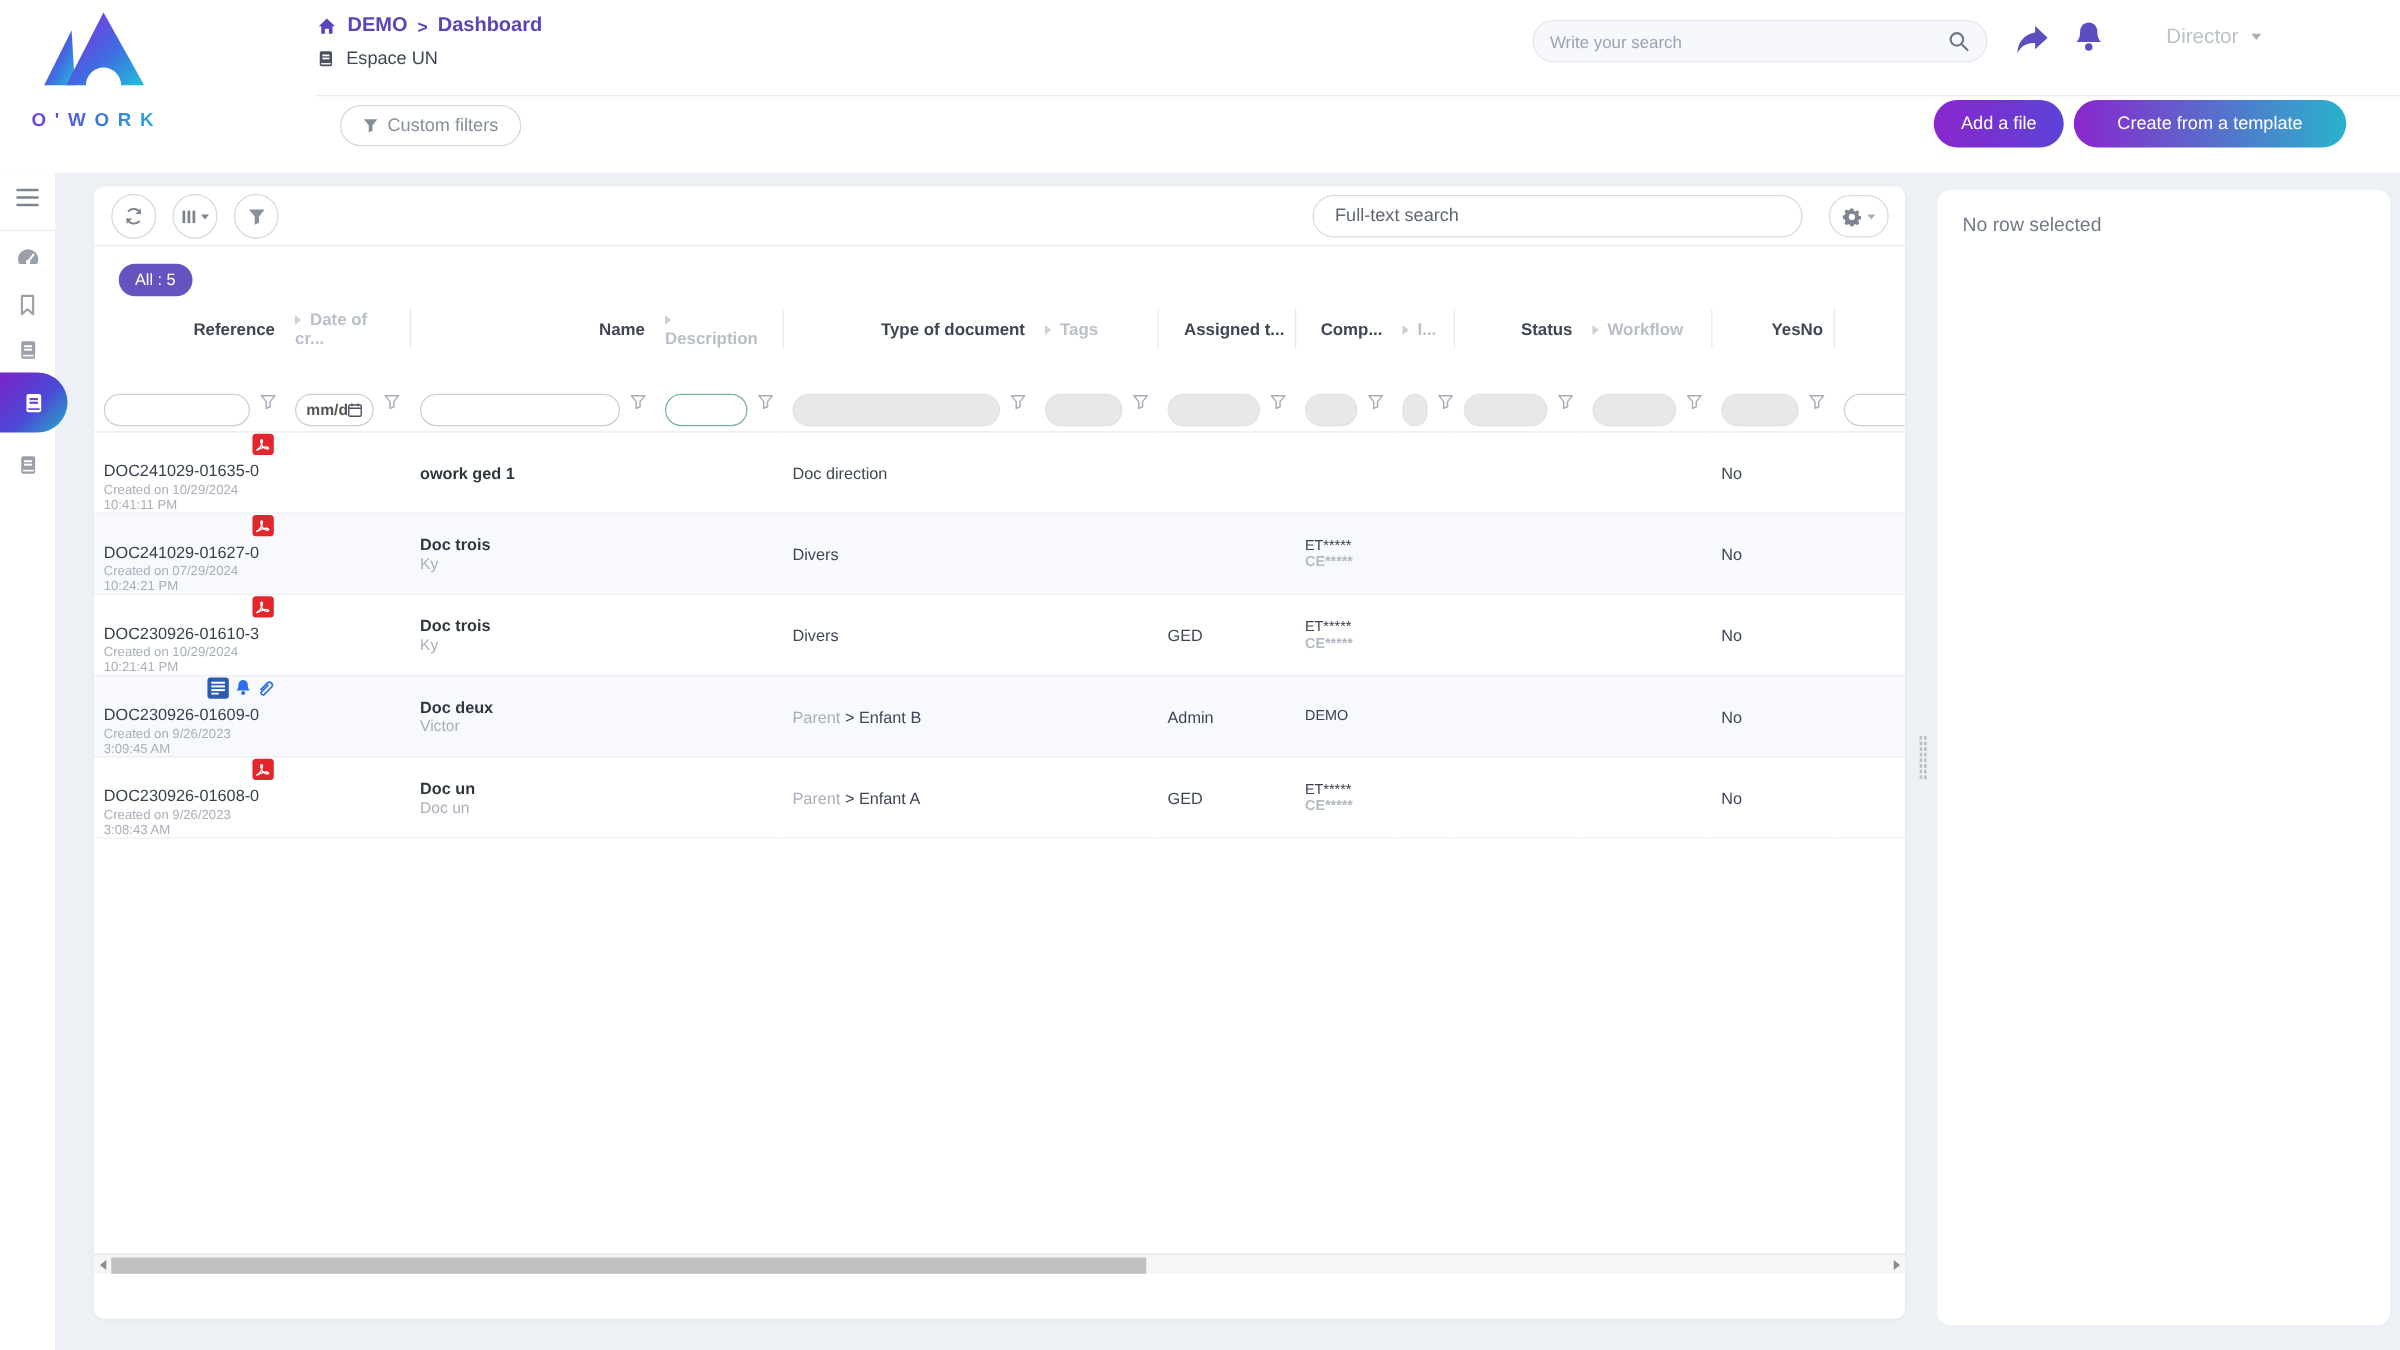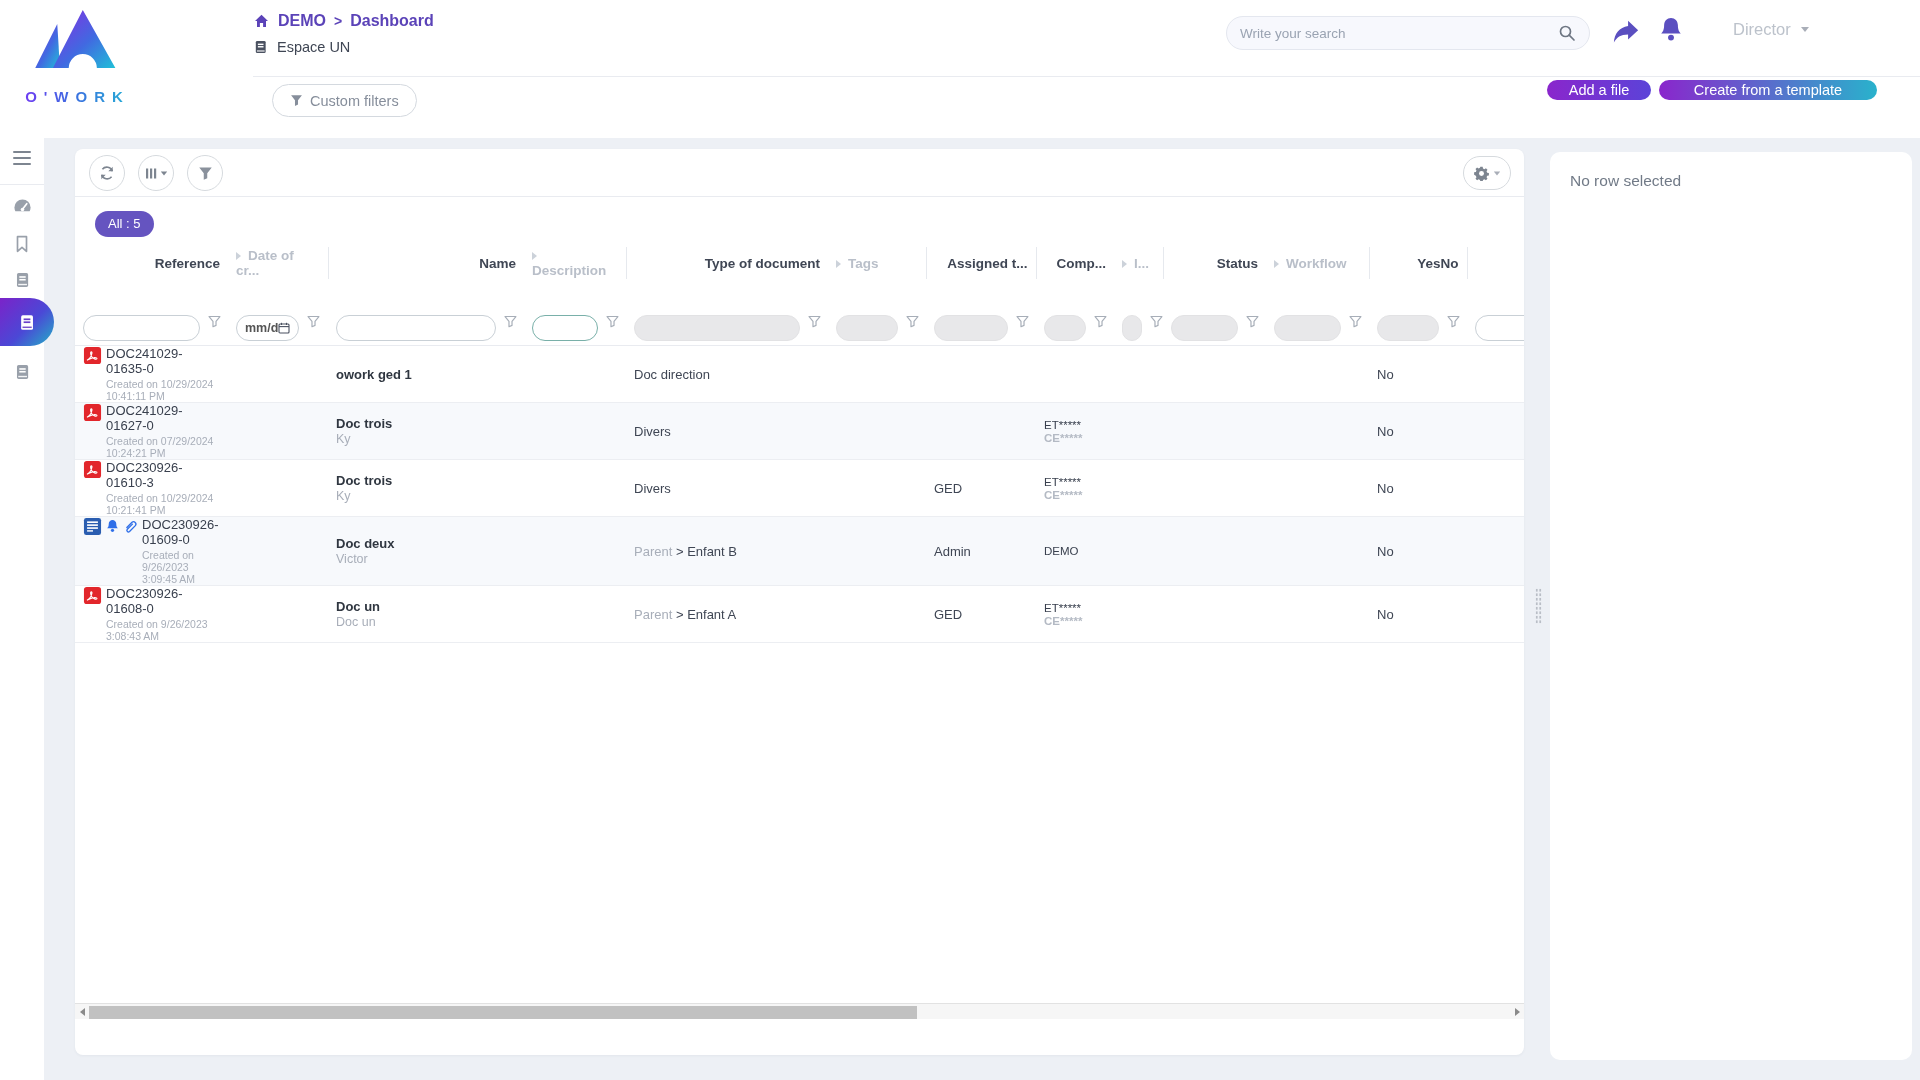--- a/index.html
+++ b/index.html
@@ -37,21 +37,21 @@
   .hicon { position:absolute; cursor:pointer; }
   .role-menu { position:absolute; left:1733px; top:20px; display:flex; align-items:center; gap:10px;
     color:#bcc2cb; font-size:16.5px; cursor:pointer; }
   .caret-down { width:0; height:0; border-left:4.5px solid transparent; border-right:4.5px solid transparent;
     border-top:5.5px solid #a9aeb8; display:inline-block; }
 
   .pill-outline { position:absolute; left:272px; top:84px; height:33px; border:1px solid #d4d9df;
     border-radius:17px; background:#fff; color:#868e9b; font-size:14.5px;
     display:flex; align-items:center; gap:7px; padding:0 17px; cursor:pointer;
     font-family:"Liberation Sans",sans-serif; }
-  .grad-btn { position:absolute; top:80px; height:20px; border:none; border-radius:19px; color:#fff;
+  .grad-btn { position:absolute; top:80px; height:38px; border:none; border-radius:19px; color:#fff;
     font-size:14.5px; padding:0 20px; cursor:pointer; font-family:"Liberation Sans",sans-serif; }
   .btn-add { left:1547px; width:104px; background:linear-gradient(90deg,#8a26cc,#5b43d8); }
   .btn-create { left:1659px; width:218px; background:linear-gradient(90deg,#8a26cc,#29b2cc); }
 
   
   .sidebar { position:absolute; left:0; top:138px; width:44px; height:942px; background:#fff; z-index:4; }
   .burger { position:absolute; left:13px; top:13px; width:18px; cursor:pointer; }
   .burger span { display:block; width:18px; height:2.4px; background:#7d8590; margin-bottom:3.4px; border-radius:1px; }
   .sb-divider { position:absolute; left:0; top:46px; width:44px; height:1px; background:#e9ebf0; }
   .sb-item { position:absolute; left:0; width:44px; height:32px; display:flex; align-items:center; justify-content:center; cursor:pointer; }
@@ -91,21 +91,21 @@
   .fwhite { background:#fff; border:1px solid #c9d0d6; flex:1; }
   .faccent { border-color:#79b0a9; }
   .fgray { background:#e8e8ea; border:1px solid #e2e2e4; flex:1; }
   .fsmall { flex:0 0 20px; width:20px; padding:0; }
   .fdate { flex:0 0 62px; justify-content:space-between; background:#fff; border:1px solid #c9d0d6; }
   .funnel { flex:0 0 14px; display:flex; cursor:pointer; }
 
   .grid tbody tr { height:50px; border-bottom:1px solid #eceef2; cursor:pointer; }
   .grid tbody tr:nth-child(even) { background:#f7f9fc; }
   .grid td { padding:0 8px; vertical-align:middle; font-size:13px; color:#3f4654; }
-  .refwrap { display:flex; align-items:flex-start; gap:4px; }
+  .refwrap { display:flex; align-items:flex-end; gap:4px;flex-direction:column; }
   .ricons { display:flex; align-items:center; gap:3px; flex-shrink:0; }
   .fic { width:19px; height:19px; display:block; }
   .sic { width:15px; height:15px; display:block; }
   .ref { font-size:13px; color:#39404e; }
   .created { font-size:10.5px; color:#a8aeb9; margin-top:2px; }
   .nm { font-weight:bold; color:#2f3640; }
   .nmsub { color:#a8aeb9; font-size:12.5px; margin-top:1px; }
   .mutedtx { color:#a8aeb9; }
   .comp { font-size:11.5px; color:#39404e; }
   .compsub { font-size:11.5px; color:#b4bac4; margin-top:1px;font-weight:bold; }
@@ -264,20 +264,21 @@
           <rect x="9" y="1.5" width="2.2" height="10" fill="#7d8590"></rect>
         </svg>
         <span class="caret-down" style="border-top-color:#7d8590; transform:scale(0.8);"></span>
       </div>
       <div class="circle-btn">
         <svg width="15" height="15" viewBox="0 0 12 12">
           <path d="M1 1.2h10L7.4 5.8v3.9L4.6 11V5.8z" fill="#8a919c"></path>
         </svg>
       </div>
     </div>
+    <input class="fulltext" type="text" placeholder="Full-text search" style="">
     <div class="gear-btn">
       <svg width="15" height="15" viewBox="0 0 14 14">
         <path d="M5.9.8h2.2l.3 1.6 1.3.6 1.4-.9 1.5 1.5-.9 1.4.6 1.3 1.6.3v2.2l-1.6.3-.6 1.3.9 1.4-1.5 1.5-1.4-.9-1.3.6-.3 1.6H5.9l-.3-1.6-1.3-.6-1.4.9-1.5-1.5.9-1.4-.6-1.3L.1 8.1V5.9l1.6-.3.6-1.3-.9-1.4L2.9 1.4l1.4.9 1.3-.6z" fill="#7d8590"></path>
         <circle cx="7" cy="7" r="2.3" fill="#fff"></circle>
       </svg>
       <span class="caret-down" style="transform:scale(0.8);"></span>
     </div>
   </div>
 
   <div class="badge">All : 5</div>

